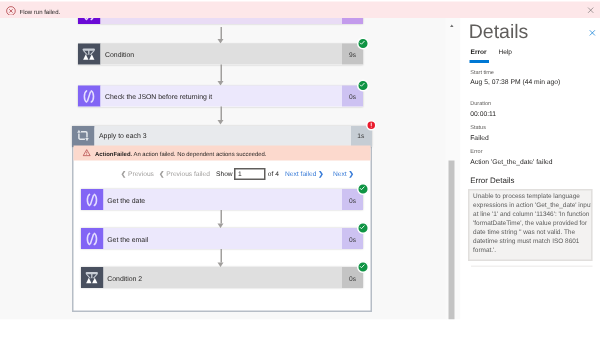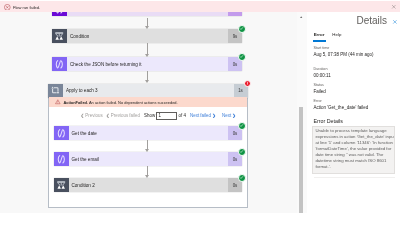--- a/index.html
+++ b/index.html
@@ -49,21 +49,21 @@
          display:flex;align-items:center;padding-left:1.6px;font-size:4.45px;color:#201f1e;top:0.6px;}
   .pglbl{position:absolute;font-size:4.45px;line-height:5px;color:#201f1e;top:2.2px;white-space:nowrap;}
 
   
   .vscroll{position:absolute;left:296.5px;top:11.5px;width:10px;height:201.5px;background:#fafafa;}
   .vthumb{position:absolute;left:2.4px;width:4.6px;background:#c3c3c3;border-radius:0;}
   .vcap{position:absolute;left:0;width:10px;height:8px;display:flex;align-items:center;justify-content:center;}
 
   
   .panel{position:absolute;left:307px;top:11.5px;width:93.5px;height:201.5px;background:#fff;}
-  .p-title{position:absolute;left:5.5px;top:5.2px;font-size:10px;line-height:7.2px;color:#605e5c;font-weight:400;margin-left:44px;}
+  .p-title{position:absolute;left:5.5px;top:5.2px;font-size:13px;line-height:7.2px;color:#605e5c;font-weight:400;}
   .p-close{position:absolute;left:85.2px;top:7.2px;width:5.8px;height:5.8px;}
   .tabs{position:absolute;left:5.5px;top:20.5px;display:flex;}
   .tab{font-size:4.4px;line-height:5px;color:#201f1e;padding:0 1.2px 4.5px 1.2px;margin-right:5.5px;position:relative;}
   .tab.sel{font-weight:bold;}
   .tab.sel:after{content:"";position:absolute;left:0;right:0;bottom:0;height:1.3px;background:#0078d4;}
   .f-lbl{position:absolute;left:6.5px;font-size:3.7px;line-height:4px;color:#605e5c;}
   .f-val{position:absolute;left:6.5px;font-size:4.5px;line-height:5px;color:#201f1e;}
   .ed-title{position:absolute;left:6.5px;font-size:5.3px;line-height:6px;color:#201f1e;}
   .ed-box{position:absolute;left:5.2px;width:82.5px;background:#f3f2f1;border:0.6px solid #e1dfdd;box-sizing:border-box;padding:0.8px 2.2px;overflow:hidden;}
   .ed-box div{font-size:4.3px;line-height:6.02px;color:#5c5c5c;white-space:nowrap;}

